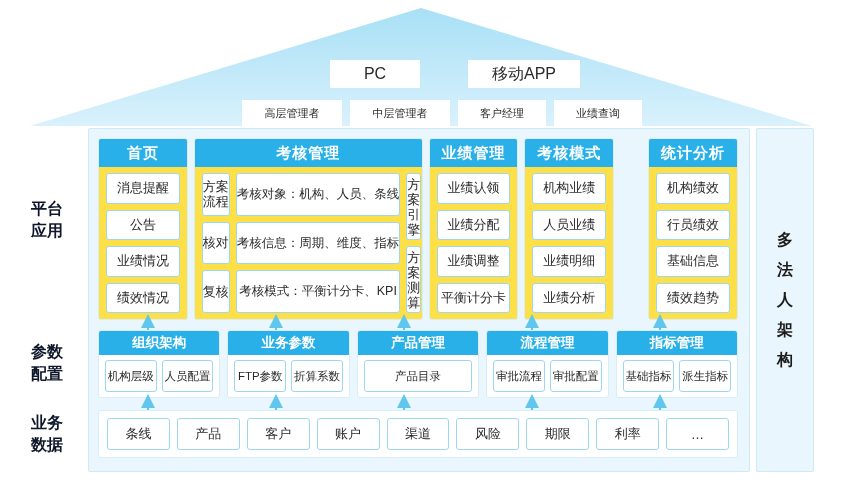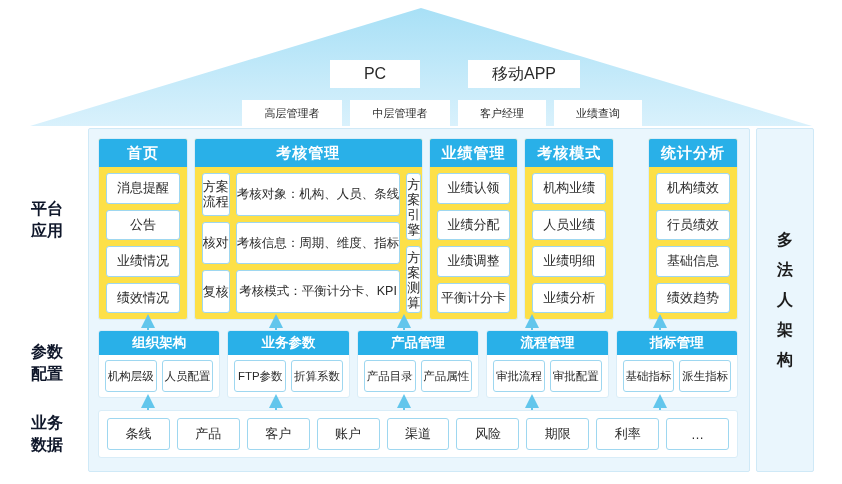--- a/index.html
+++ b/index.html
@@ -399,21 +399,20 @@
       <div class="p-head">业务参数</div>
       <div class="p-body">
         <div class="p-cell">FTP参数</div>
         <div class="p-cell">折算系数</div>
       </div>
     </div>
     <div class="p-col">
       <div class="p-head">产品管理</div>
       <div class="p-body">
         <div class="p-cell">产品目录</div>
-        <div class="p-cell">产品属性</div>
       </div>
     </div>
     <div class="p-col">
       <div class="p-head">流程管理</div>
       <div class="p-body">
         <div class="p-cell">审批流程</div>
         <div class="p-cell">审批配置</div>
       </div>
     </div>
     <div class="p-col">

